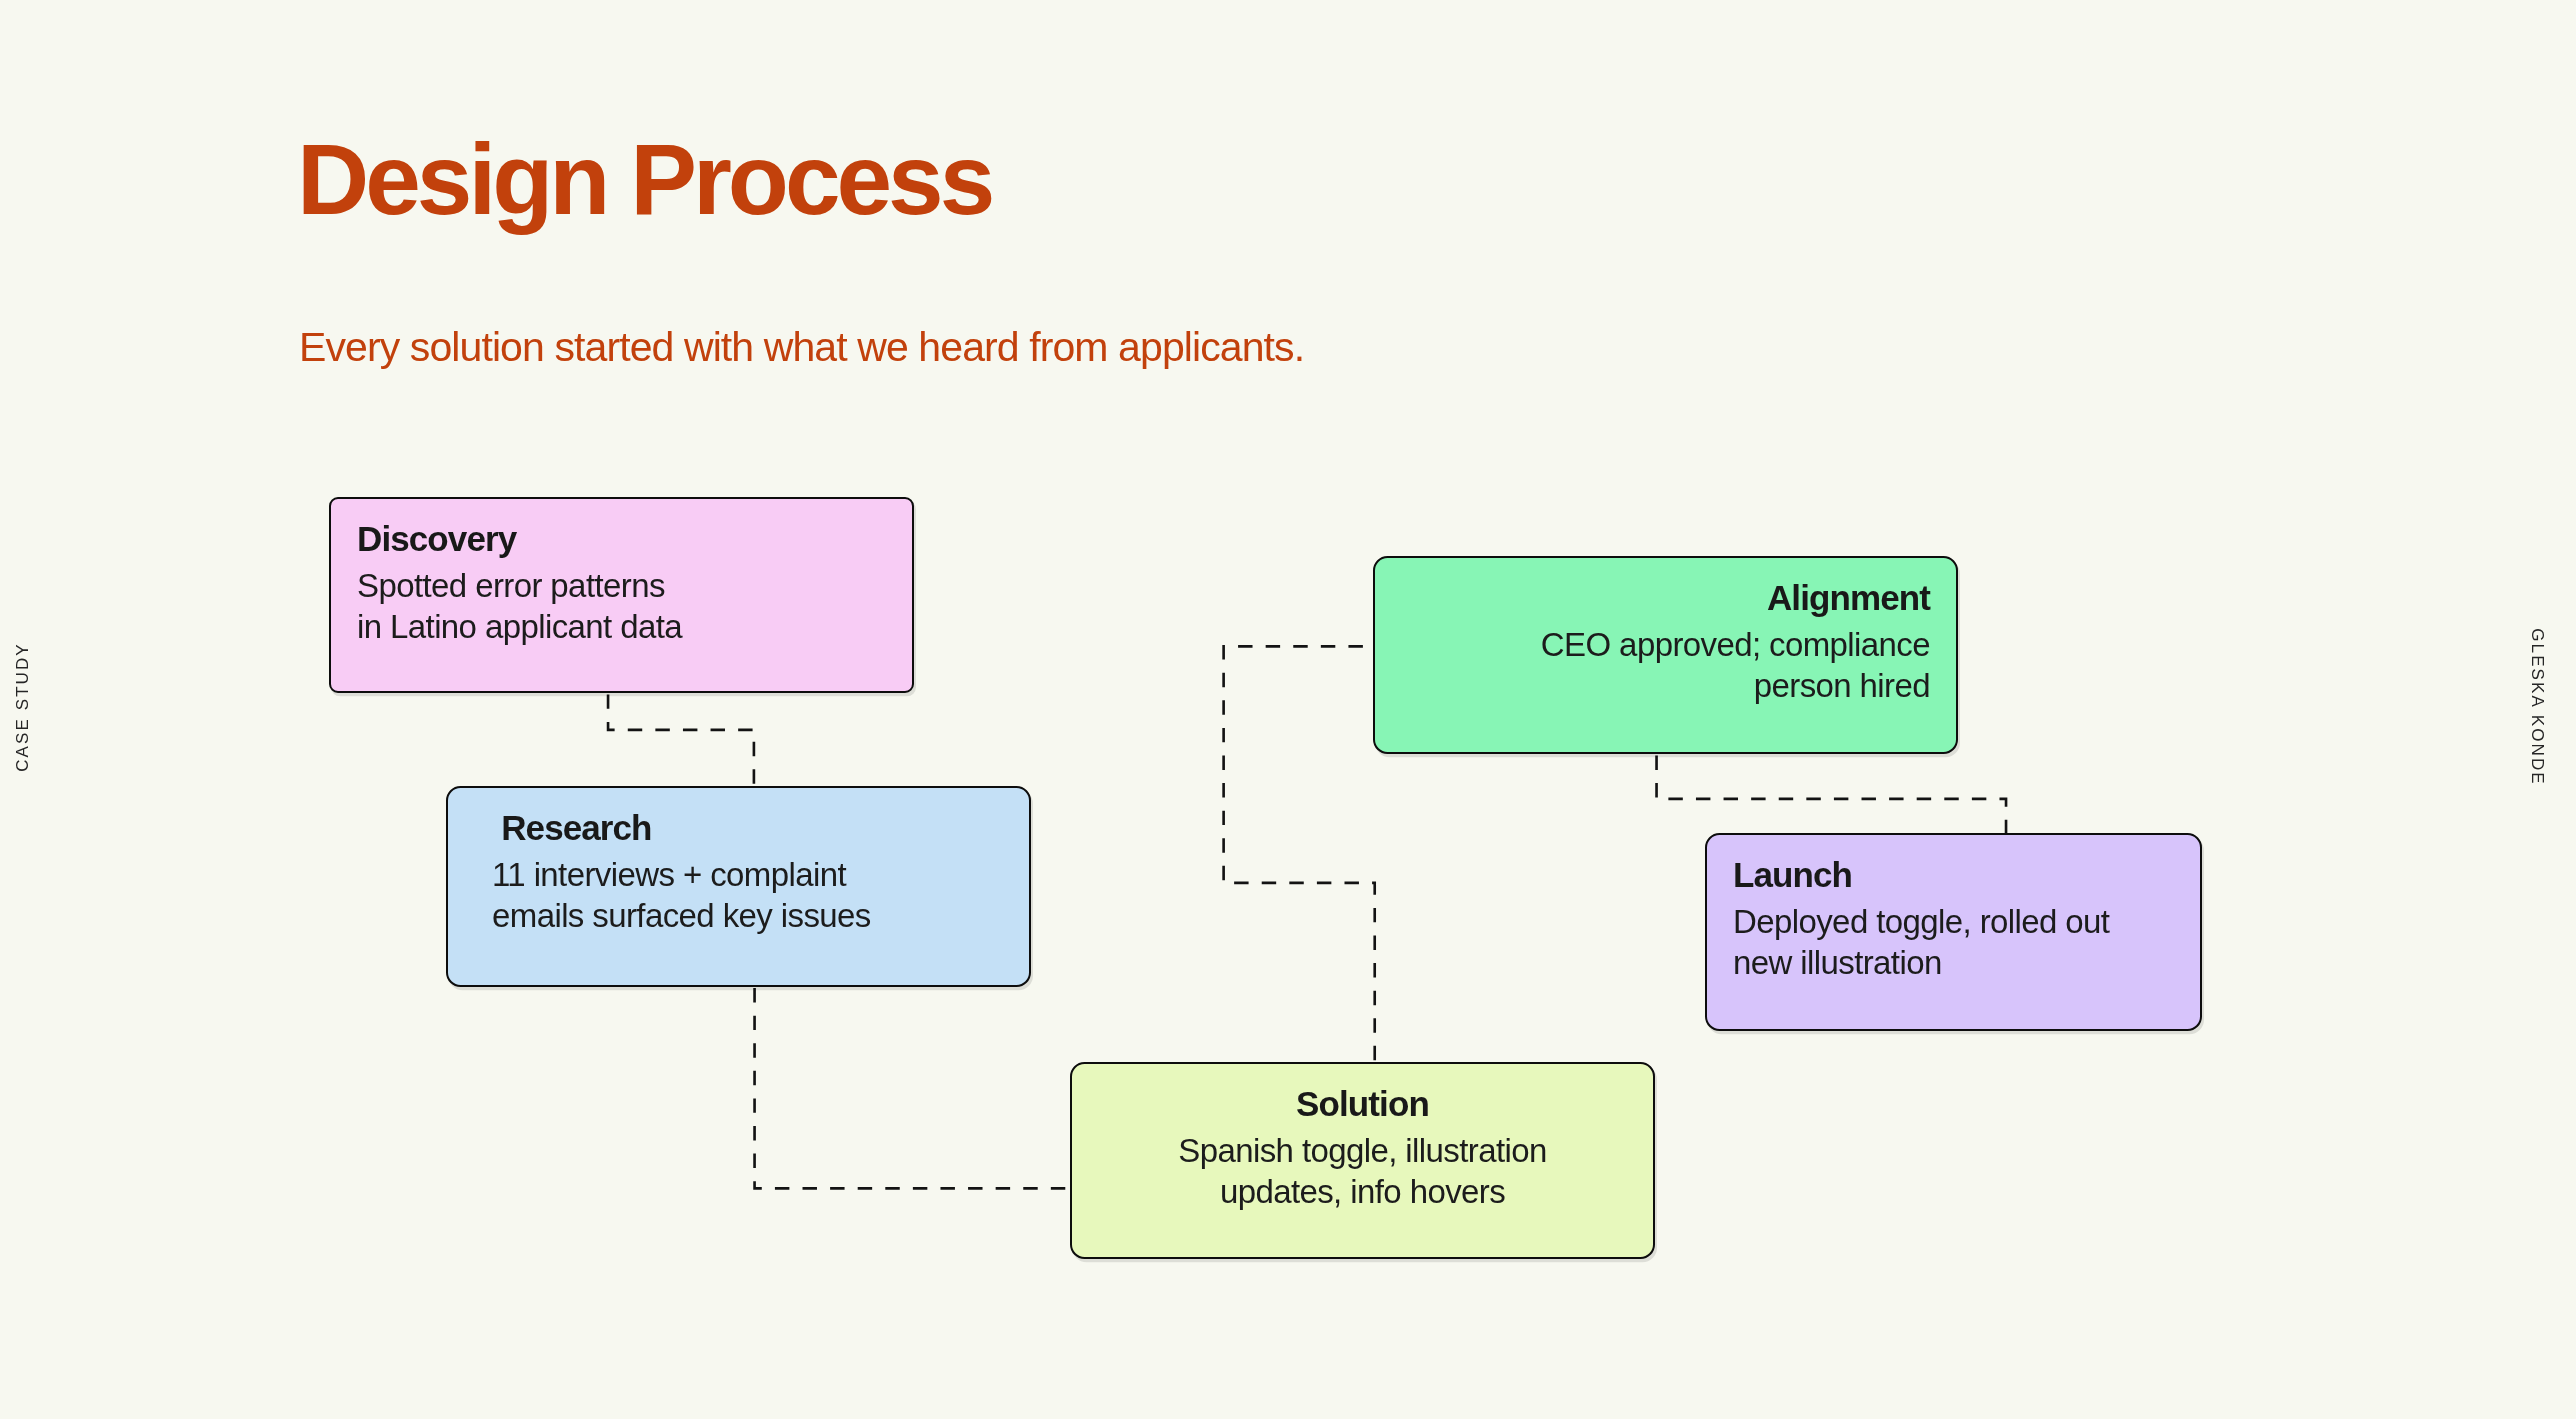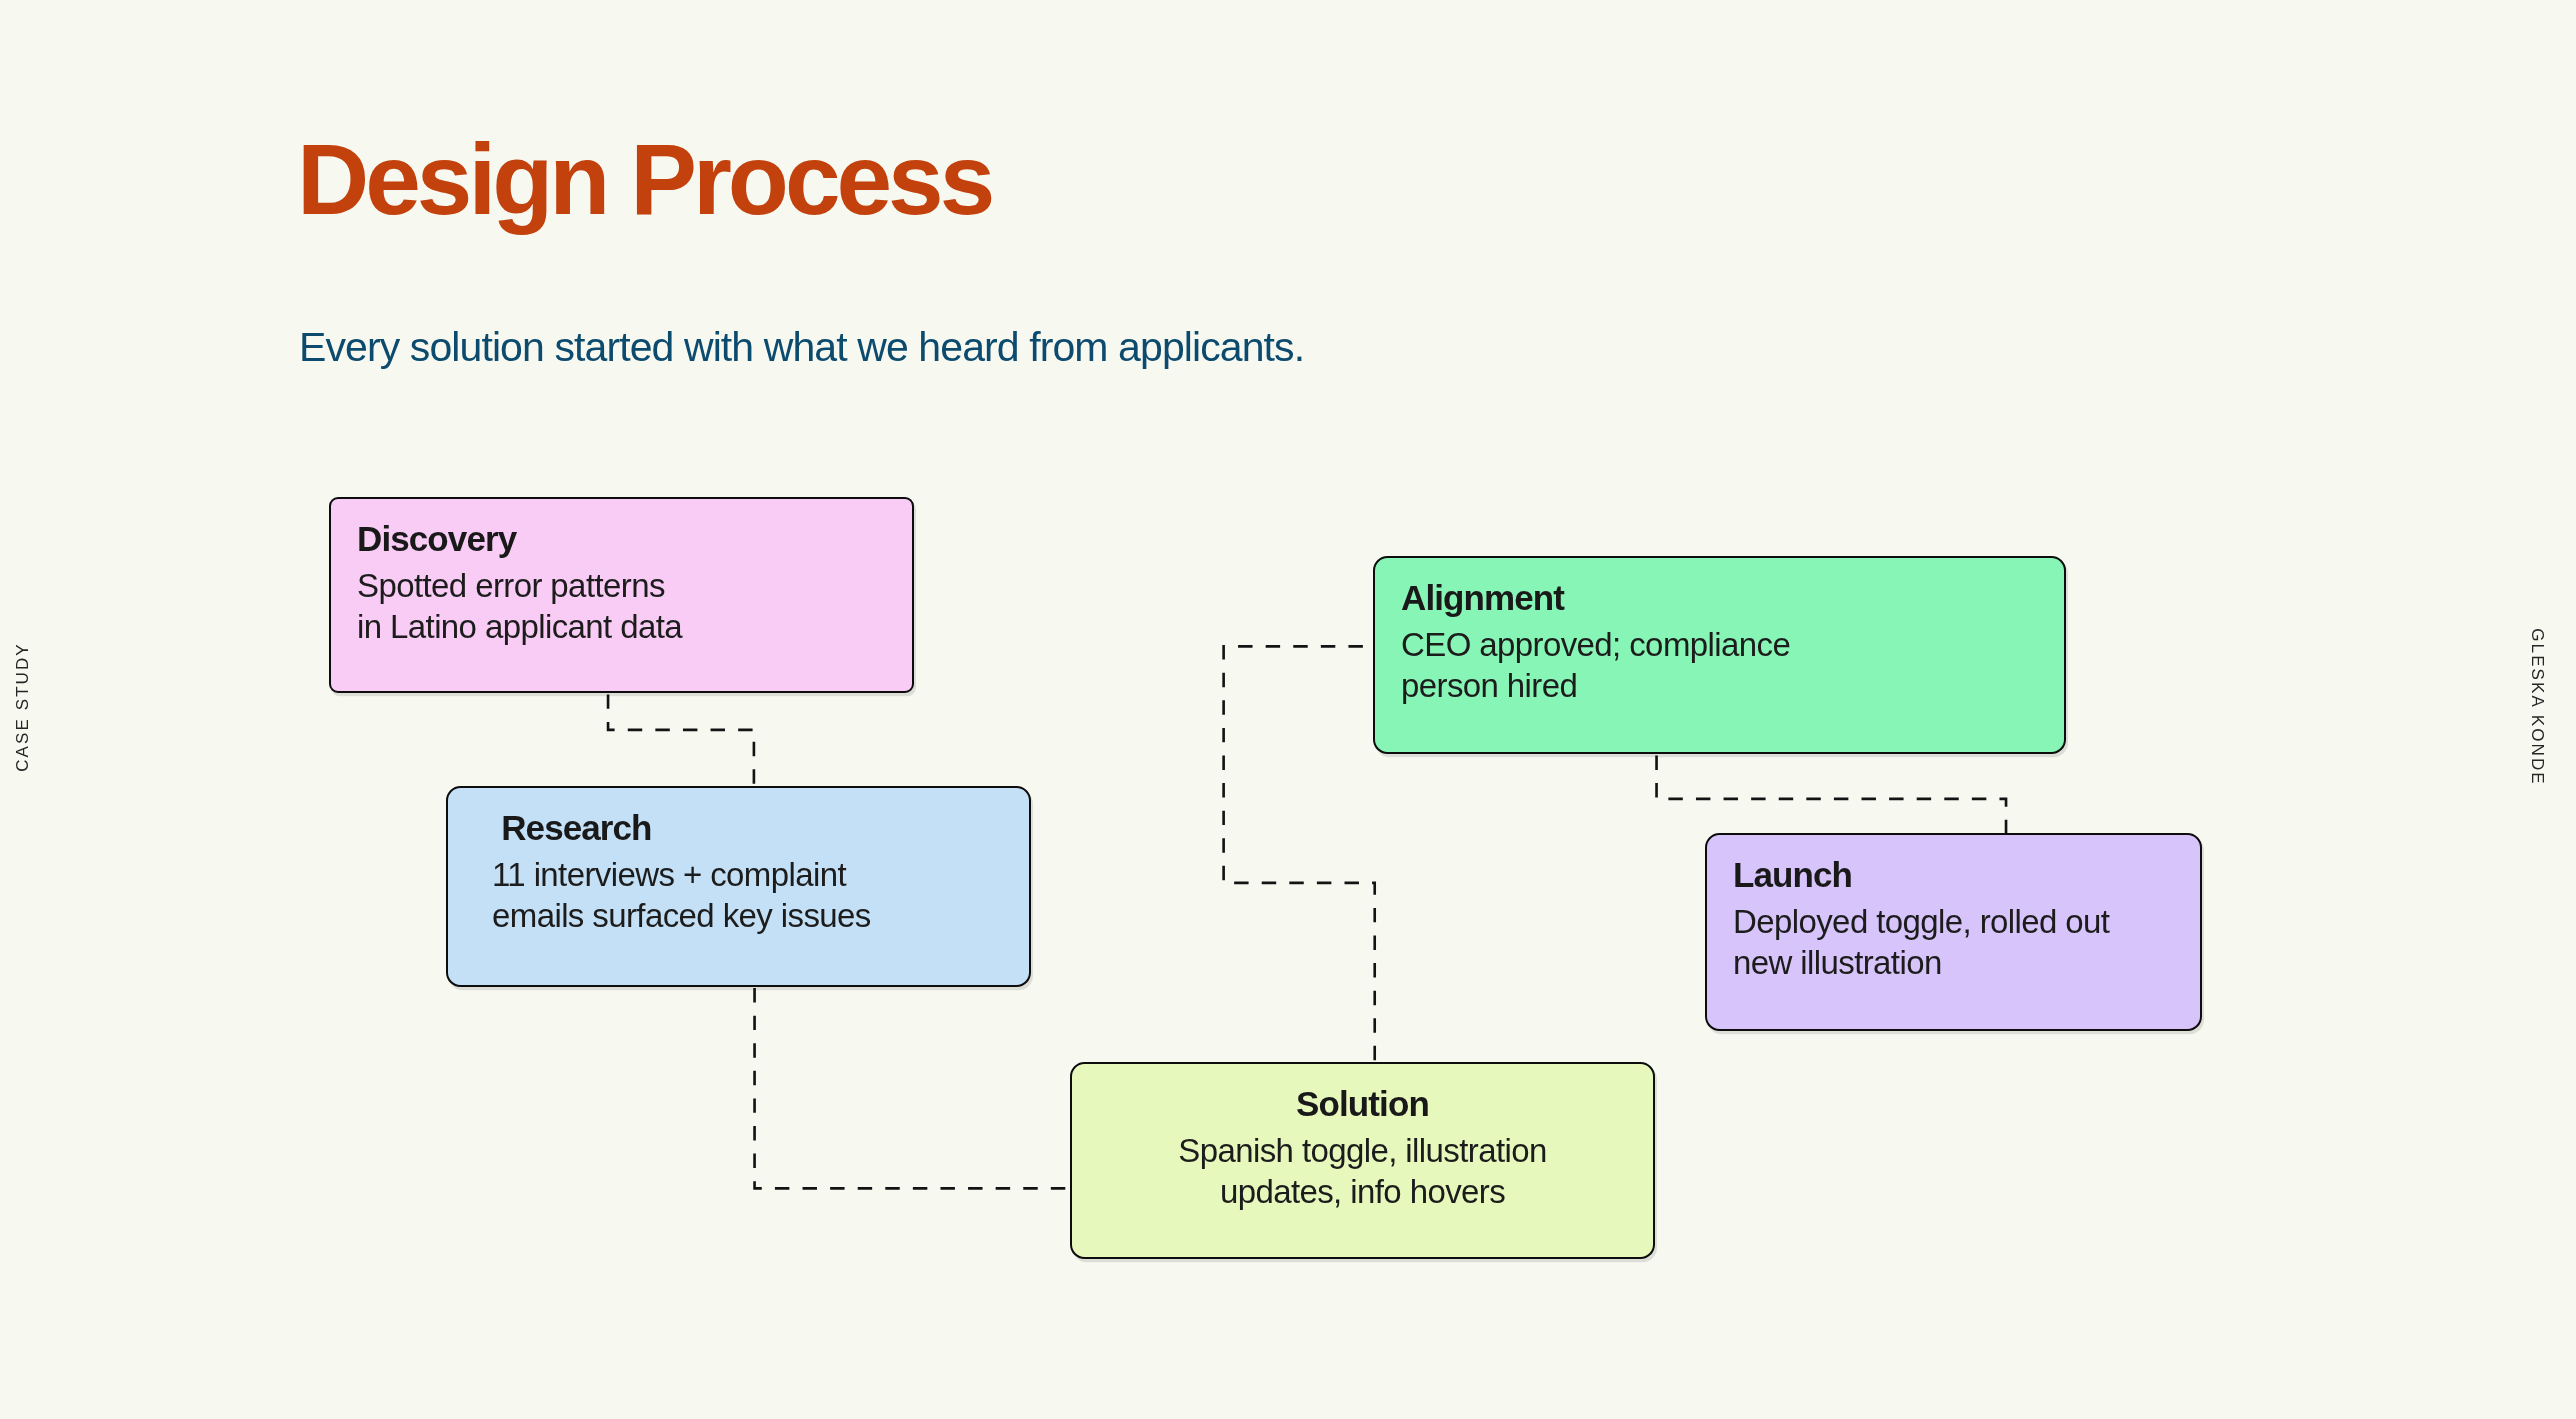--- a/index.html
+++ b/index.html
@@ -34,21 +34,21 @@
     line-height: 1.0;
     white-space: nowrap;
   }
   .page-subtitle {
     position: absolute;
     left: 299px;
     top: 323px;
     font-size: 41px;
     font-weight: 400;
     letter-spacing: -0.9px;
-    color: #0c4a6e;
+    color: #c2410c;
     line-height: 1.2;
     white-space: nowrap;
   }
 
   
   .side-label {
     position: absolute;
     font-size: 17px;
     font-weight: 500;
     letter-spacing: 2.1px;
@@ -108,21 +108,21 @@
     font-size: 33px;
     font-weight: 400;
     letter-spacing: -0.6px;
     color: #1C1C1C;
     line-height: 1.26;
     margin: 0;
   }
 
   #card-discovery { left: 329px;  top: 497px;  width: 585px; height: 196px; }
   #card-research  { left: 446px;  top: 786px; width: 585px; height: 201px; padding-left: 44px; }
-  #card-alignment { left: 1373px; top: 556px;  width: 693px; height: 198px; }
+  #card-alignment { left: 1373px; top: 556px;  width: 585px; height: 198px; text-align: right; }
   #card-launch    { left: 1705px; top: 833px; width: 497px; height: 198px; }
   #card-solution  { left: 1070px; top: 1062px; width: 585px; height: 197px; }
 
   #card-research .card-title  { padding-left: 9.2px; }
   #card-discovery .card-desc,
   #card-alignment .card-desc,
   #card-launch .card-desc,
   #card-solution .card-desc   { white-space: nowrap; }
 </style>
 </head>

